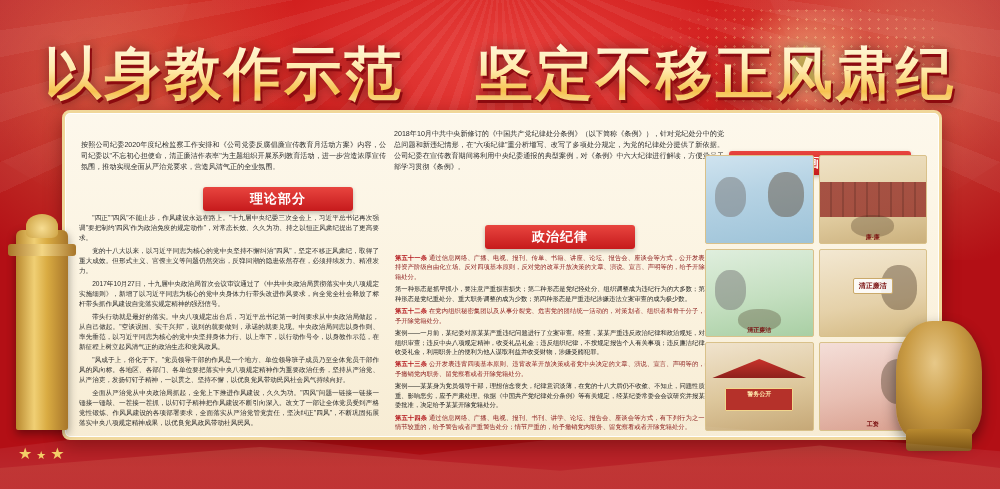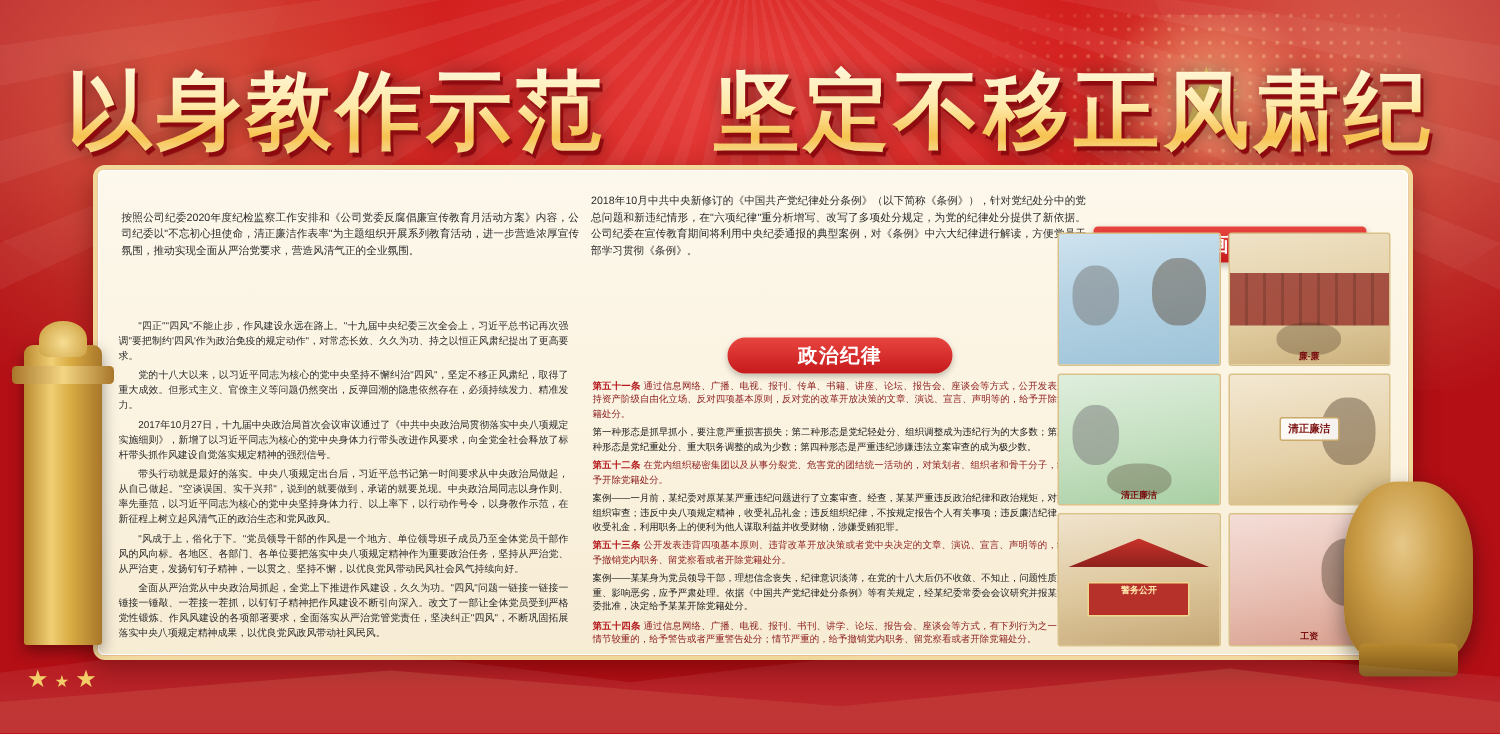--- a/index.html
+++ b/index.html
@@ -105,21 +105,21 @@
   }
   .banner::before, .banner::after {
     content: ""; position: absolute; top: 4px; width: 16px; height: 16px;
     background: linear-gradient(180deg, #f6b93b, #e08a1e);
     transform: rotate(45deg); border-radius: 2px; z-index: -1;
   }
   .banner::before { left: -7px; }
   .banner::after { right: -7px; }
 
   #banner-theory { left: 138px; top: 74px; width: 150px; }
-  #banner-political { left: 420px; top: 112px; width: 150px; border-radius: 12px; }
+  #banner-political { left: 420px; top: 112px; width: 150px; }
   #banner-comic { left: 664px; top: 8px; width: 182px; height: 24px; margin-top: 30px; }
 
   .col-head {
     font-size: 8.4px; font-weight: bold; color: #111; text-align: center;
     margin: 6px 0 4px 0;
   }
 
   .left-col {
     position: absolute; left: 14px; top: 100px; width: 300px; height: 218px;
     font-size: 6.6px; line-height: 1.52; color: #2b2b2b; text-align: justify;
@@ -252,20 +252,21 @@
 
   <div class="panel">
     <div class="panel-inner">
 
       <div class="intro">
         <p class="left">按照公司纪委2020年度纪检监察工作安排和《公司党委反腐倡廉宣传教育月活动方案》内容，公司纪委以"不忘初心担使命，清正廉洁作表率"为主题组织开展系列教育活动，进一步营造浓厚宣传氛围，推动实现全面从严治党要求，营造风清气正的全业氛围。</p>
         <p class="mid">2018年10月中共中央新修订的《中国共产党纪律处分条例》（以下简称《条例》），针对党纪处分中的党总问题和新违纪情形，在"六项纪律"重分析增写、改写了多项处分规定，为党的纪律处分提供了新依据。公司纪委在宣传教育期间将利用中央纪委通报的典型案例，对《条例》中六大纪律进行解读，方便党员干部学习贯彻《条例》。</p>
         <div class="spacer"></div>
       </div>
 
+      <div class="banner" id="banner-theory">理论部分</div>
       <div class="banner" id="banner-political">政治纪律</div>
       <div class="banner" id="banner-comic">漫画部分</div>
 
       <div class="left-col">
         <p>"四正""四风"不能止步，作风建设永远在路上。"十九届中央纪委三次全会上，习近平总书记再次强调"要把制约'四风'作为政治免疫的规定动作"，对常态长效、久久为功、持之以恒正风肃纪提出了更高要求。</p>
         <p>党的十八大以来，以习近平同志为核心的党中央坚持不懈纠治"四风"，坚定不移正风肃纪，取得了重大成效。但形式主义、官僚主义等问题仍然突出，反弹回潮的隐患依然存在，必须持续发力、精准发力。</p>
         <p>2017年10月27日，十九届中央政治局首次会议审议通过了《中共中央政治局贯彻落实中央八项规定实施细则》，新增了以习近平同志为核心的党中央身体力行带头改进作风要求，向全党全社会释放了标杆带头抓作风建设自觉落实规定精神的强烈信号。</p>
         <p>带头行动就是最好的落实。中央八项规定出台后，习近平总书记第一时间要求从中央政治局做起，从自己做起。"空谈误国、实干兴邦"，说到的就要做到，承诺的就要兑现。中央政治局同志以身作则、率先垂范，以习近平同志为核心的党中央坚持身体力行、以上率下，以行动作号令，以身教作示范，在新征程上树立起风清气正的政治生态和党风政风。</p>
         <p>"风成于上，俗化于下。"党员领导干部的作风是一个地方、单位领导班子成员乃至全体党员干部作风的风向标。各地区、各部门、各单位要把落实中央八项规定精神作为重要政治任务，坚持从严治党、从严治吏，发扬钉钉子精神，一以贯之、坚持不懈，以优良党风带动民风社会风气持续向好。</p>
         <p>全面从严治党从中央政治局抓起，全党上下推进作风建设，久久为功。"四风"问题一链接一链接一锤接一锤敲、一茬接一茬抓，以钉钉子精神把作风建设不断引向深入。改文了一部让全体党员受到严格党性锻炼、作风风建设的各项部署要求，全面落实从严治党管党责任，坚决纠正"四风"，不断巩固拓展落实中央八项规定精神成果，以优良党风政风带动社风民风。</p>

